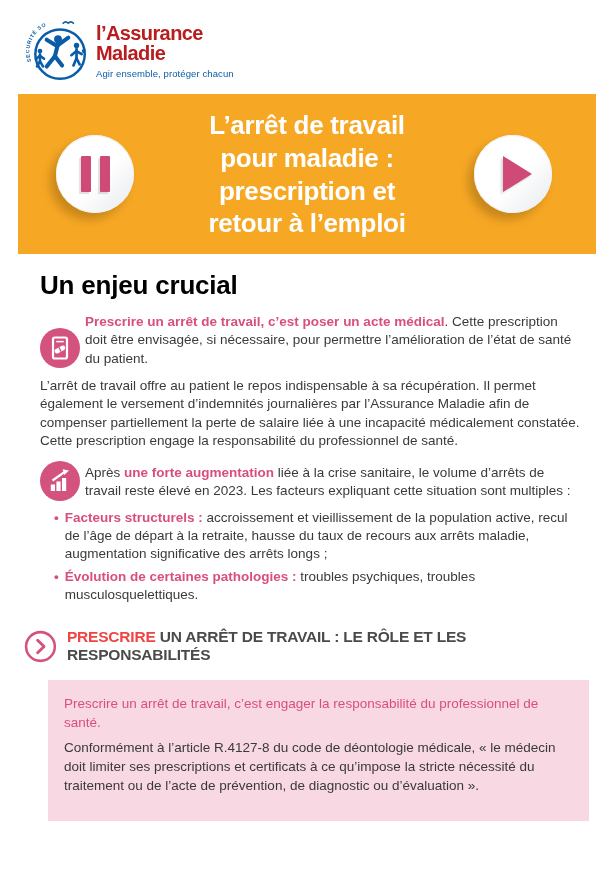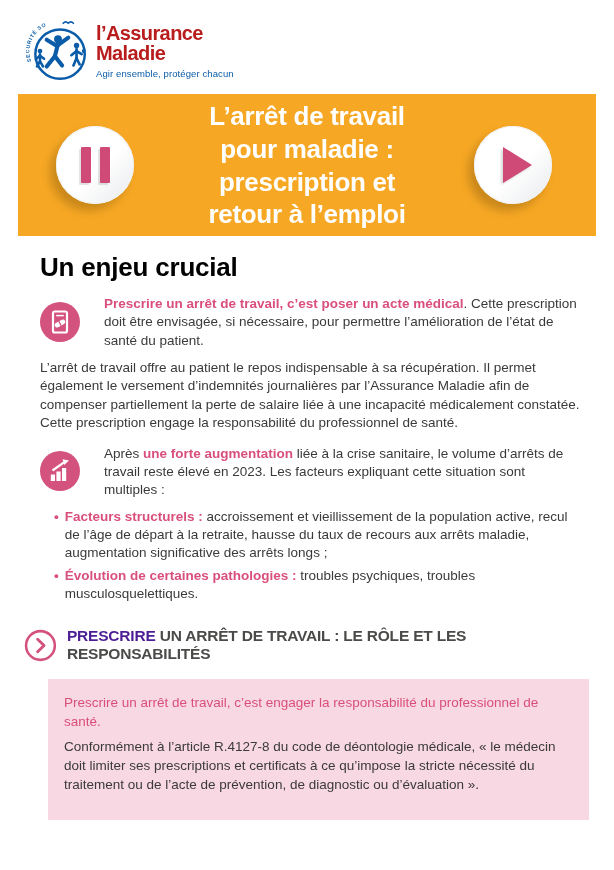--- a/index.html
+++ b/index.html
@@ -10,21 +10,21 @@
   }
 
   
   .brand { display:flex; align-items:flex-start; gap:6px; padding:14px 0 0 26px; }
   .seal { width:64px; height:70px; }
   .brand-text { padding-top:10px; }
   .brand-name { color:#b91c1c; font-weight:bold; font-size:20px; line-height:0.98; letter-spacing:-0.6px; }
   .tagline { color:#0a5ca8; font-weight:normal; font-size:9.5px; margin-top:5px; letter-spacing:0.1px; }
 
   
-  .banner { position:relative; margin:10px 18px 0; height:142px; background:#f6a724; }
+  .banner { position:relative; margin:10px 18px 0; height:160px; background:#f6a724; }
   .banner-title {
     position:absolute; left:50%; top:50%; transform:translate(-50%,-50%);
     width:340px; text-align:center; color:#fff; font-weight:bold;
     font-size:26px; line-height:1.26; letter-spacing:-0.3px;
   }
   .circle-btn {
     position:absolute; top:50%; transform:translateY(-50%);
     width:78px; height:78px; border-radius:50%;
     background:linear-gradient(135deg,#ffffff 55%,#e7e9ec);
     box-shadow:-6px 7px 9px rgba(100,65,8,.30), inset 0 0 0 1px #f0f1f3;
@@ -36,32 +36,32 @@
   .pause-bars i { display:block; width:10px; height:36px; background:#cf4a77; border-radius:1px; box-shadow:-2px 2px 1px rgba(0,0,0,.12); }
   .play-tri {
     width:0; height:0; margin-left:9px;
     border-left:29px solid #cf4a77; border-top:18px solid transparent; border-bottom:18px solid transparent;
     filter:drop-shadow(-2px 2px 1px rgba(0,0,0,.15));
   }
 
   
   main { padding:0 33px 0 40px; }
   h2.enjeu { margin:16px 0 10px; font-size:26px; color:#000000; font-weight:bold; letter-spacing:-0.2px; }
-  .icon-row { display:flex; gap:24px; align-items:center; margin:0 0 8px; }
+  .icon-row { display:flex; gap:5px; align-items:flex-end; margin:0 0 8px; }
   .icon-row svg { flex:0 0 auto; }
   .icon-row p { margin:2px 0 0; font-size:13.5px; line-height:1.36; }
   p.para { margin:9px 0 10px; font-size:13.5px; line-height:1.36; }
   .pink-bold { color:#d94f7b; font-weight:bold; }
   ul.dots { list-style:none; margin:2px 0 10px; padding:0 0 0 14px; }
   ul.dots li { display:flex; gap:6px; font-size:13.5px; line-height:1.36; margin-bottom:4px; }
   ul.dots .dot { color:#d94f7b; font-weight:bold; }
 
   .section-head { display:flex; align-items:center; gap:10px; margin:24px 0 0 -16px; }
   .section-head h3 { margin:0; font-size:15.5px; font-weight:bold; color:#4a4a49; letter-spacing:-0.2px; }
-  .section-head .lead { color:#4c1d95;text-align:center; }
+  .section-head .lead { color:#ef4444;text-align:center; }
 
   .pink-box {
     margin:16px -8px 0 8px; background:#f8d8e2;
     padding:15px 18px 20px 16px; font-size:13.5px; line-height:1.40;
   }
   .pink-box .box-head { margin:0 0 6px; color:#d94f7b; font-weight:normal; }
   .pink-box p { margin:0 0 5px; }
 </style>
 </head>
 <body>

